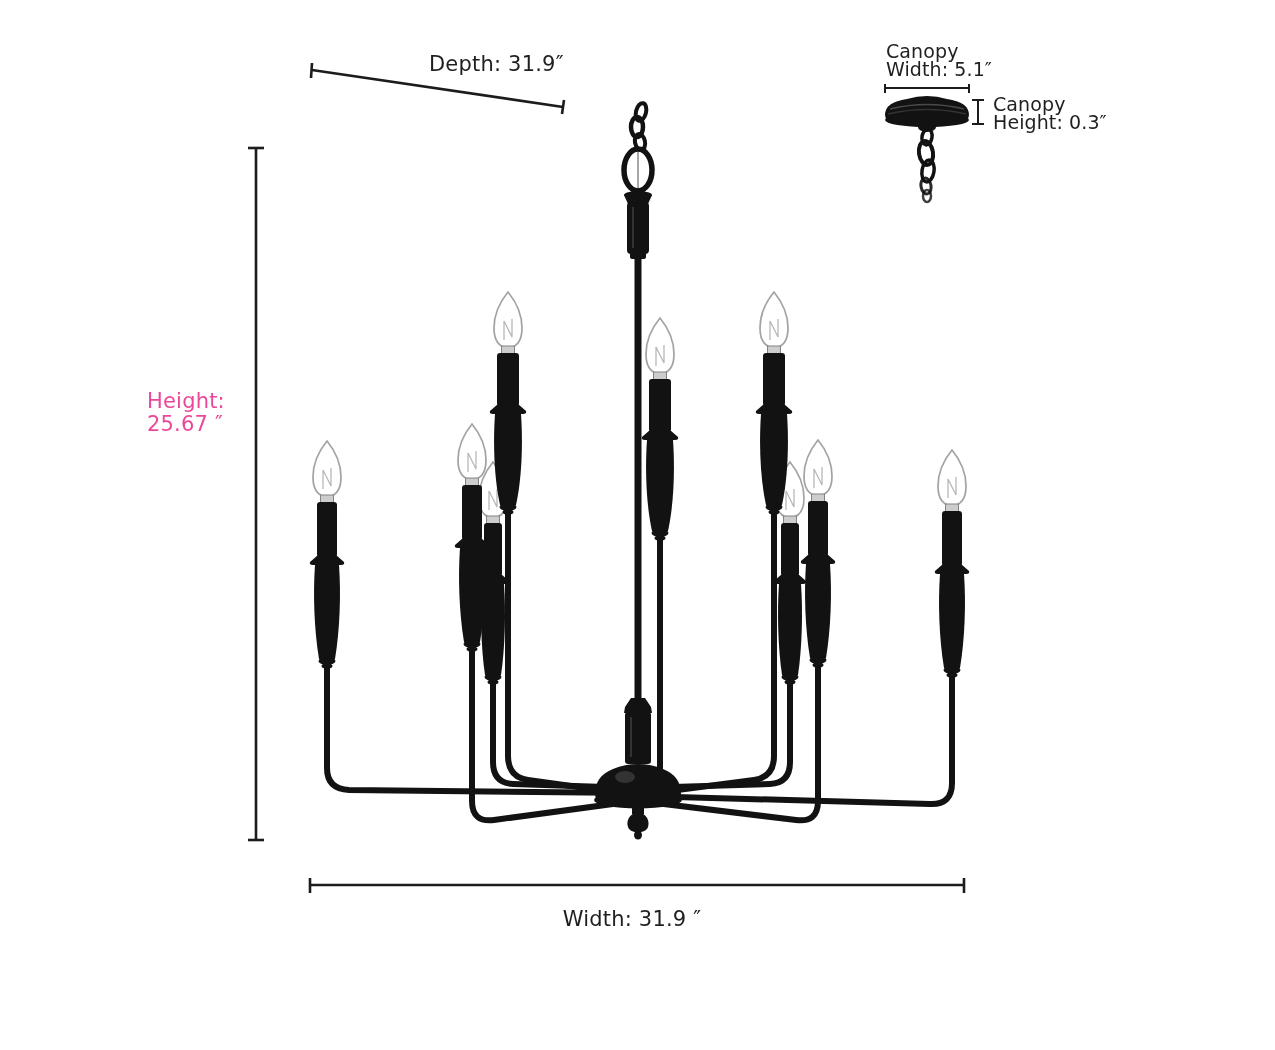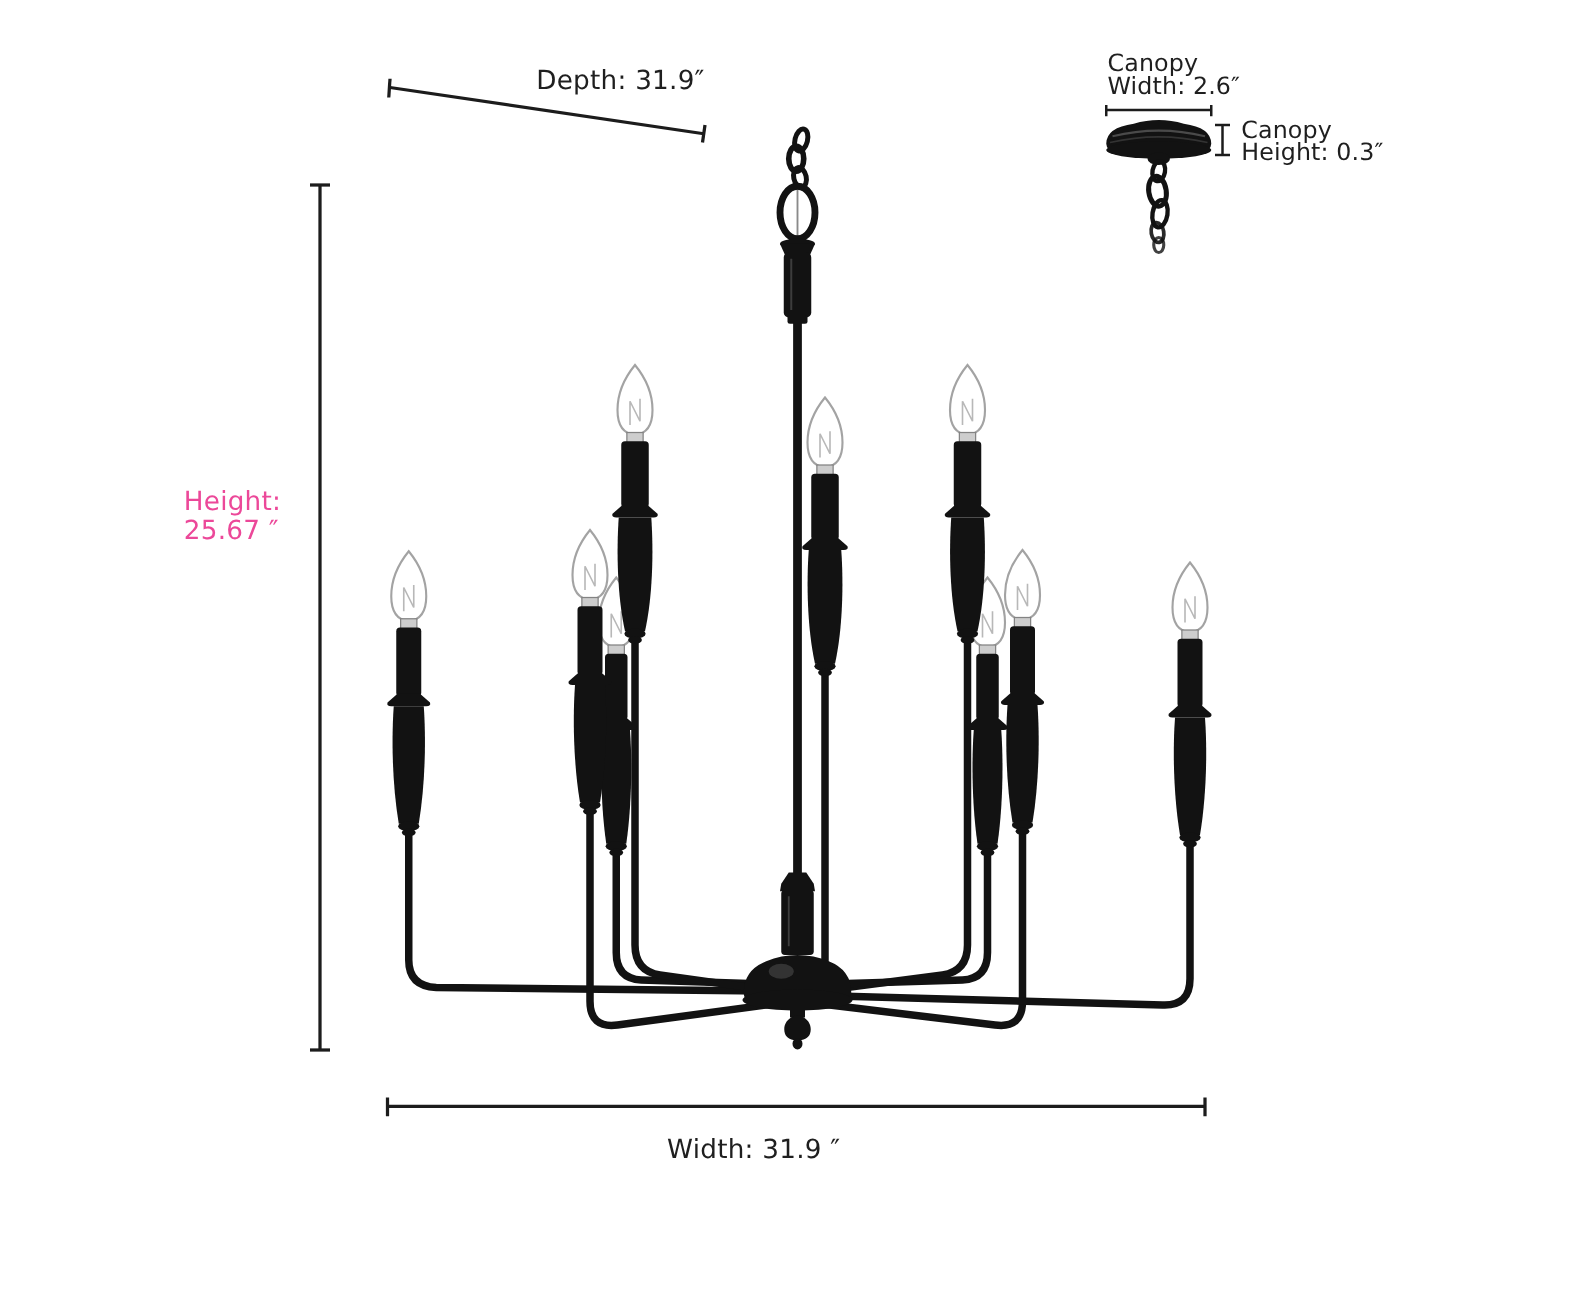--- a/index.html
+++ b/index.html
@@ -15,21 +15,21 @@
   .dim-label {
     position: absolute;
     color: #1f1f1f;
     white-space: nowrap;
     -webkit-font-smoothing: antialiased;
   }
   .dim-label-lg { font-size: 21px; letter-spacing: 0.2px; line-height: 23px; }
   .dim-label-sm { font-size: 19px; letter-spacing: 0.1px; line-height: 18px; }
   .lbl-depth   { left: 429px; top: 53px; }
   .lbl-height  { left: 147px; top: 390px; }
-  .lbl-width   { left: 603px; top: 908px; transform: translateX(-50%); }
+  .lbl-width   { left: 632px; top: 908px; transform: translateX(-50%); }
   .lbl-canopy-width  { left: 886px; top: 42px; }
   .lbl-canopy-height { left: 993px; top: 95px; }
   .lbl-line { display: block; }
 </style>
 </head>
 <body style="background: rgb(255, 255, 255);">
 
 <div id="stage">
 
   <svg id="diagram-svg" width="1275" height="1050" viewBox="0 0 1275 1050">
@@ -199,20 +199,20 @@
 
   <div class="dim-label dim-label-lg lbl-height" style="color: #ec4899;">
     <span class="lbl-line">Height:</span>
     <span class="lbl-line">25.67 ″</span>
   </div>
 
   <div class="dim-label dim-label-lg lbl-width" style="color: rgb(31, 31, 31);">Width: 31.9 ″</div>
 
   <div class="dim-label dim-label-sm lbl-canopy-width" style="color: rgb(31, 31, 31);">
     <span class="lbl-line">Canopy</span>
-    <span class="lbl-line">Width: 2.6″</span>
+    <span class="lbl-line">Width: 5.1″</span>
   </div>
 
   <div class="dim-label dim-label-sm lbl-canopy-height" style="color: rgb(31, 31, 31);">
     <span class="lbl-line">Canopy</span>
     <span class="lbl-line">Height: 0.3″</span>
   </div>
 </div>
 
 </body></html>

